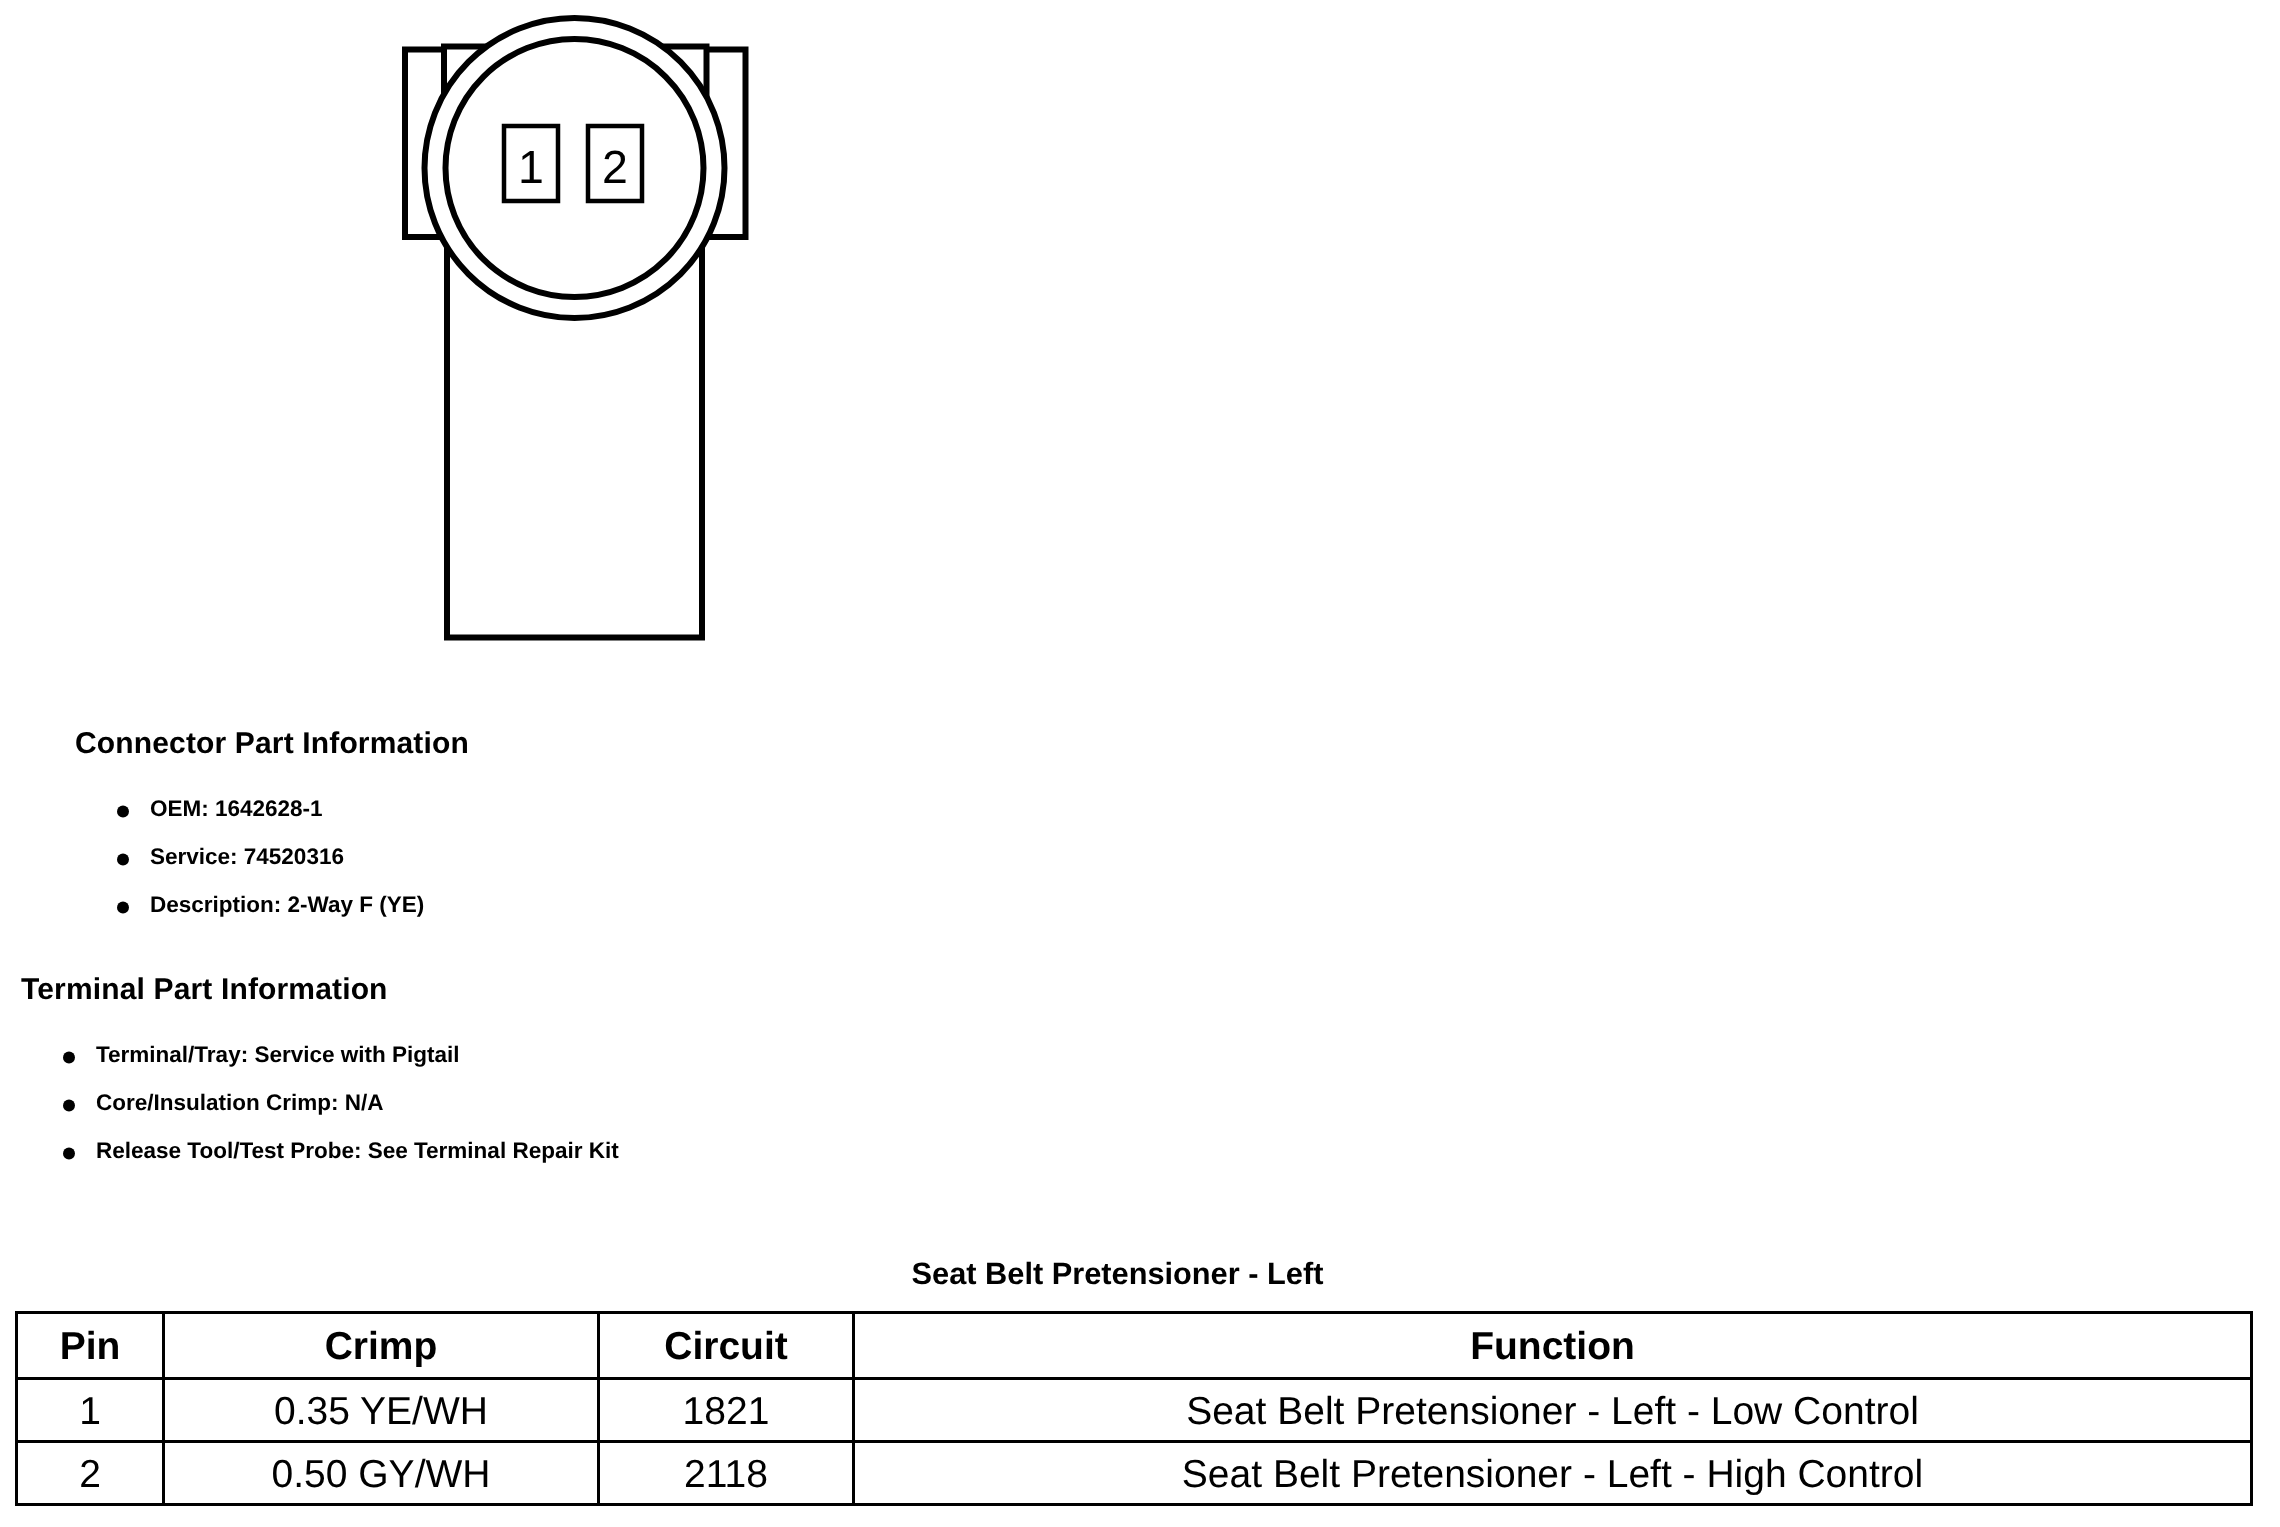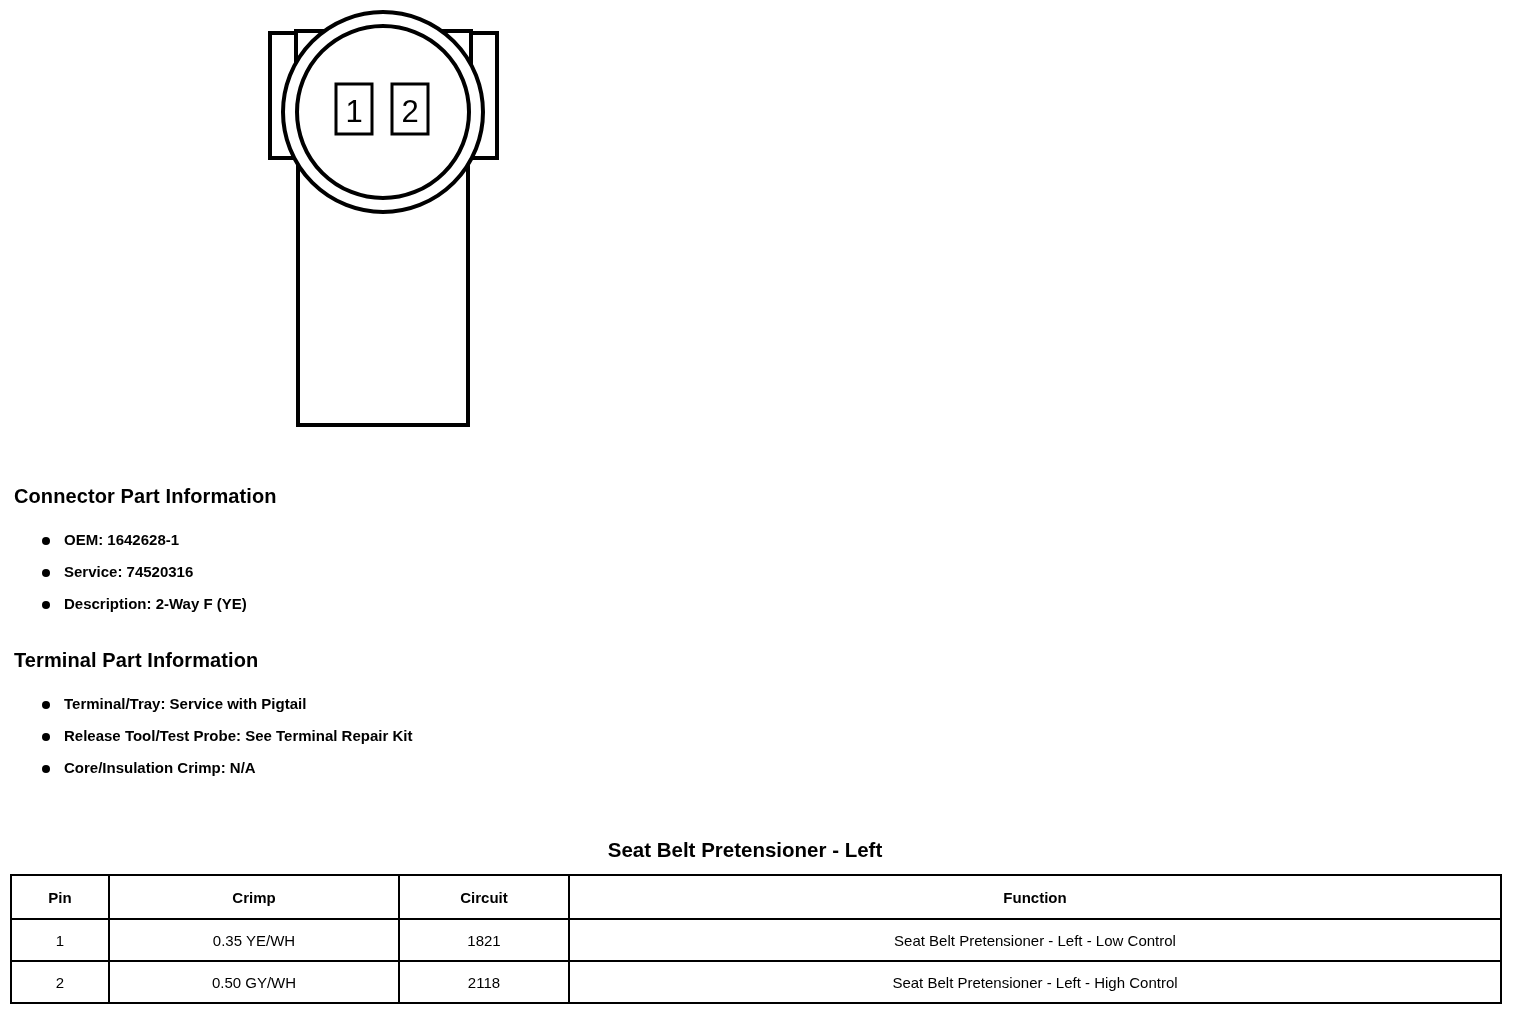--- a/index.html
+++ b/index.html
@@ -53,21 +53,21 @@
     content: "";
     position: absolute;
     left: 28px;
     top: 13px;
     width: 8px;
     height: 8px;
     background: #000;
     border-radius: 50%;
   }
 
-  #connector-part-info { top: 485px; }
+  #connector-part-info { top: 485px; margin-left: 36px; }
   #terminal-part-info  { top: 649px; }
 
   
   #pinout-area {
     position: absolute;
     left: 0;
     top: 838px;
     width: 1428px;
   }
   #pinout-title {
@@ -79,21 +79,21 @@
   }
   table.pinout {
     border-collapse: collapse;
     width: 1490px;
     margin-left: 10px;
     table-layout: fixed;
   }
   table.pinout th,
   table.pinout td {
     border: 2px solid #000;
-    font-size: 15px;
+    font-size: 26px;
     font-weight: normal;
     height: 40px;
     padding: 0 6px;
   }
   table.pinout thead th {
     font-weight: bold;
     text-align: center;
     height: 42px;
   }
   col.c-pin      { width: 98px; }
@@ -140,22 +140,22 @@
     <li>OEM: 1642628-1</li>
     <li>Service: 74520316</li>
     <li>Description: 2-Way F (YE)</li>
   </ul>
 </div>
 
 <div class="section" id="terminal-part-info">
   <h2 class="section-title">Terminal Part Information</h2>
   <ul class="bullets">
     <li>Terminal/Tray: Service with Pigtail</li>
+    <li>Core/Insulation Crimp: N/A</li>
     <li>Release Tool/Test Probe: See Terminal Repair Kit</li>
-    <li>Core/Insulation Crimp: N/A</li>
   </ul>
 </div>
 
 <div id="pinout-area">
   <div id="pinout-title">Seat Belt Pretensioner - Left</div>
   <table class="pinout">
     <colgroup>
       <col class="c-pin">
         <col class="c-wire">
         <col class="c-circuit">

